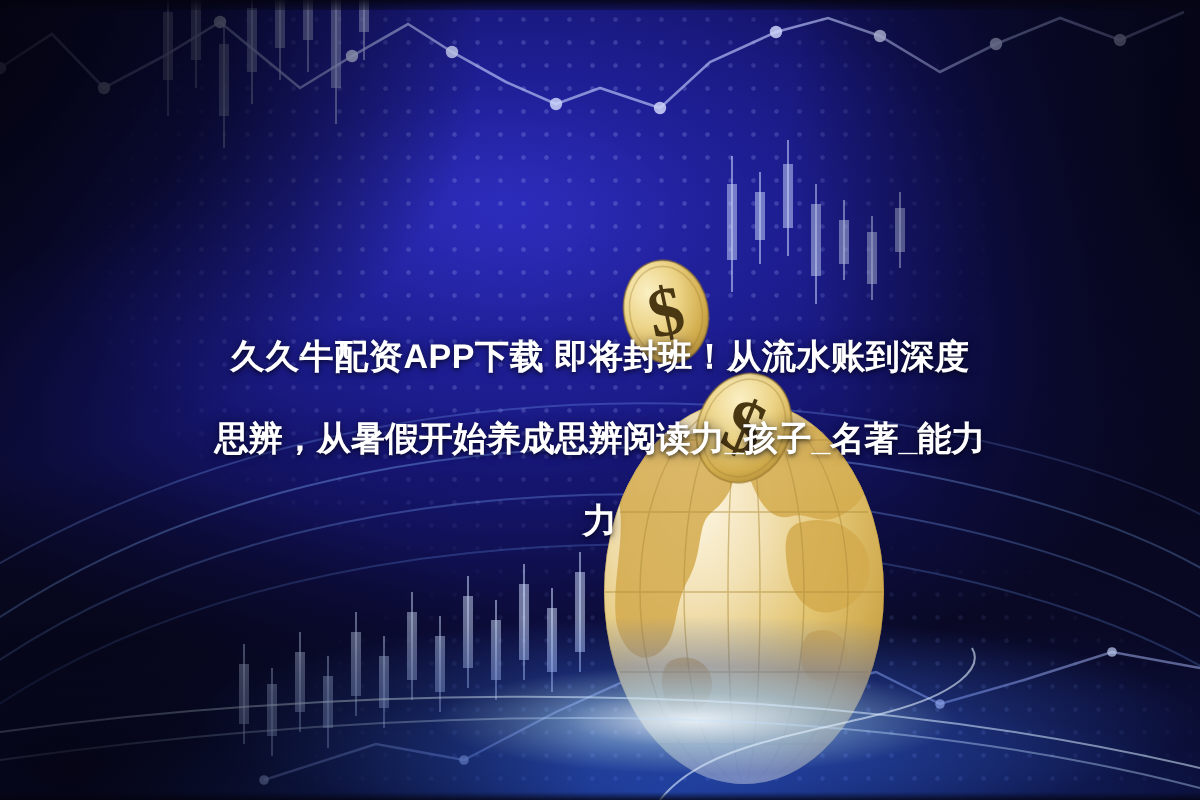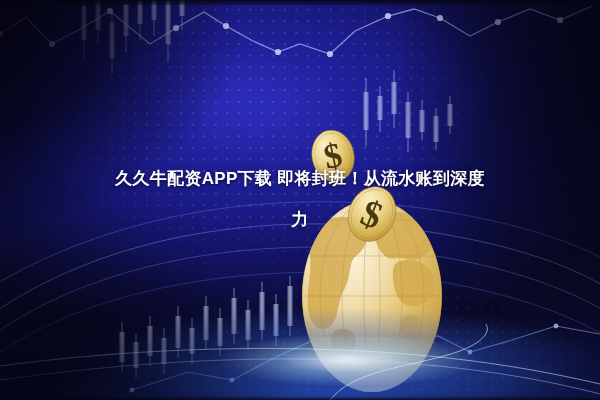--- a/index.html
+++ b/index.html
@@ -295,16 +295,17 @@
         </g>
       </g>
   </svg>
 
   <div class="layer" id="bg-topbar"></div>
   <div class="layer" id="bg-botbar"></div>
   <div class="layer" id="bg-vignette"></div>
 
   <div id="headline">
     <span class="ln ln1">久久牛配资APP下载 即将封班！从流水账到深度</span>
+    <span class="ln ln2">思辨，从暑假开始养成思辨阅读力_孩子_名著_能力</span>
     <span class="ln ln3">力</span>
   </div>
 
 </div>
 
 </body></html>

